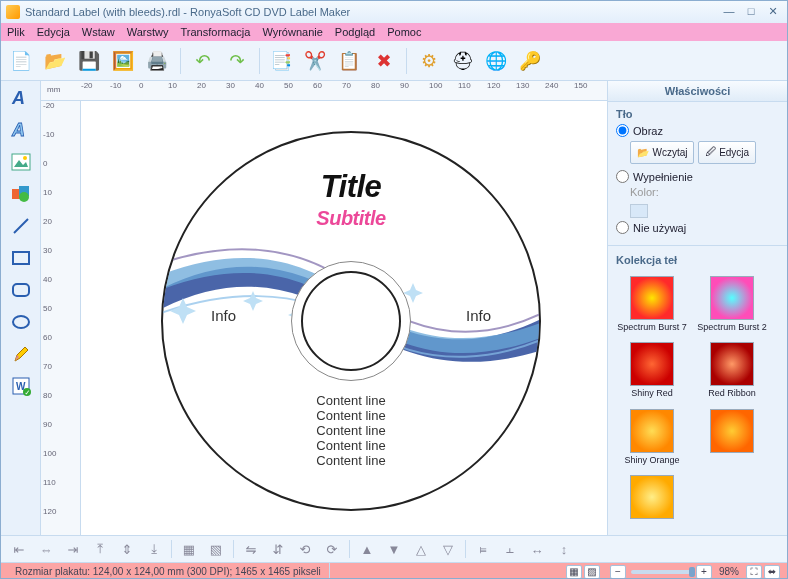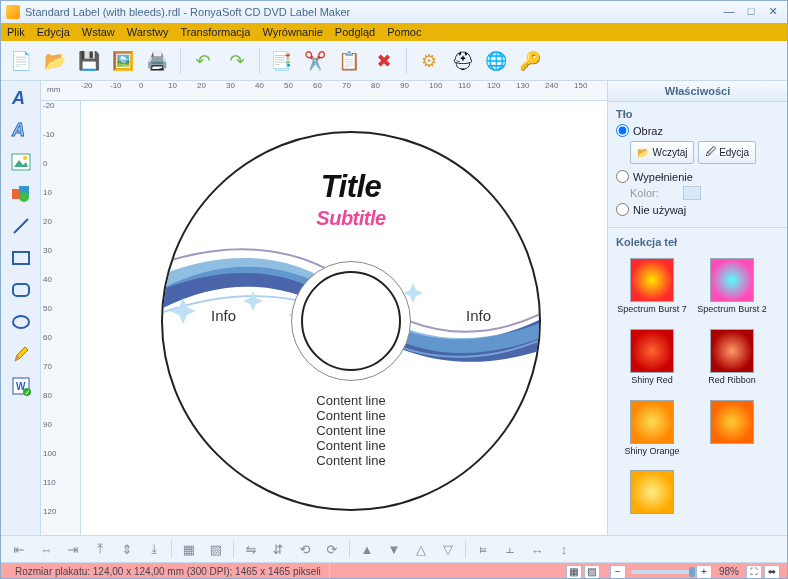--- a/index.html
+++ b/index.html
@@ -5,21 +5,21 @@
 * { margin: 0; padding: 0; box-sizing: border-box; font-family: "Segoe UI", Tahoma, sans-serif; }
 body { width: 788px; height: 579px; background: #fff; border: 1px solid #8badd0; overflow: hidden; }
 
 
 .titlebar { height: 22px; background: linear-gradient(#f4f9fe,#e3eefb); display: flex; align-items: center; padding: 0 5px; font-size: 11px; color: #4a6a8a; }
 .titlebar .app-icon { width: 14px; height: 14px; background: linear-gradient(135deg,#ffcc55,#ff9900); border-radius: 2px; margin-right: 5px; }
 .titlebar .spacer { flex: 1; }
 .titlebar .winbtn { width: 18px; height: 14px; margin-left: 4px; text-align: center; font-size: 11px; color: #4a6a8a; cursor: pointer; }
 
 
-.menubar { height: 18px; background: #eab308; display: flex; align-items: center; padding: 0 6px; font-size: 11px; color: #223; }
+.menubar { height: 18px; background: #f9a8d4; display: flex; align-items: center; padding: 0 6px; font-size: 11px; color: #223; }
 .menubar .menu { margin-right: 12px; cursor: pointer; }
 
 
 .toolbar { background: #edf4fc; border-bottom: 1px solid #c7dbef; display: flex; align-items: center; padding: 2px 6px; gap: 4px; }
 .toolbar .btn { width: 30px; height: 30px; display: flex; align-items: center; justify-content: center; border-radius: 3px; cursor: pointer; }
 .toolbar .sep { width: 1px; height: 26px; background: #c7dbef; margin: 0 3px; }
 .icon { font-size: 18px; }
 
 
 .content { display: flex; height: 454px; }
@@ -46,21 +46,21 @@
 
 
 .rightpanel { width:180px; background:#eaf2fb; border-left:1px solid #c7dbef; display:flex; flex-direction:column; font-size:11px; color:#223; }
 .rp-header { text-align:center; padding:4px; font-weight:bold; background:linear-gradient(#f7fbff,#e0ecf8); border-bottom:1px solid #c7dbef; color:#4a6a8a; }
 .rp-section { padding:6px 8px; }
 .rp-section-title { font-weight:bold; margin-bottom:4px; color:#4a6a8a; }
 .rp-radio { display:flex; align-items:center; gap:4px; margin:3px 0; }
 .rp-radio input { margin:0; }
 .rp-btns { display:flex; gap:4px; margin:4px 0 6px 14px; }
 .rp-smallbtn { font-size:10px; padding:2px 6px; background:linear-gradient(#fff,#e8f0f8); border:1px solid #a7c0da; border-radius:2px; cursor:pointer; display:flex; align-items:center; gap:3px; }
-.rp-color-row { display:flex; align-items:center; gap:24px; margin:3px 0 3px 14px; color:#999; }
+.rp-color-row { display:flex; align-items:flex-start; gap:6px; margin:3px 0 3px 14px; color:#999;flex-direction:column; }
 .rp-colorswatch { width:18px; height:14px; background:#d8e8f8; border:1px solid #bcd; }
 .rp-divider { height:1px; background:#c7dbef; margin:2px 0; }
 .bg-grid { display:flex; flex-wrap:wrap; gap:0; padding:4px; overflow-y:auto; flex:1; }
 .bg-item { width:80px; text-align:center; font-size:9px; margin-bottom:4px; cursor:pointer; }
 .bg-thumb { width:44px; height:44px; margin:0 auto 2px; border:1px solid #9ab; }
 
 
 .bottombar { height:27px; background:#edf4fc; border-top:1px solid #c7dbef; display:flex; align-items:center; padding:0 6px; gap:3px; }
 .bottombar .bbtn { width:24px; height:20px; display:flex; align-items:center; justify-content:center; cursor:pointer; border-radius:2px; color:#889; font-size:13px; }
 .bottombar .sep { width:1px; height:18px; background:#c7dbef; margin:0 2px; }

